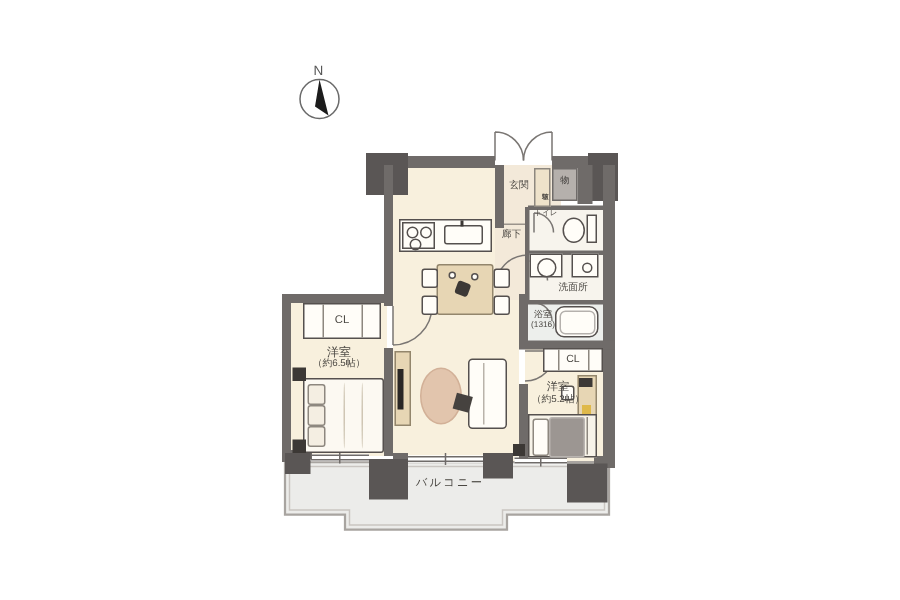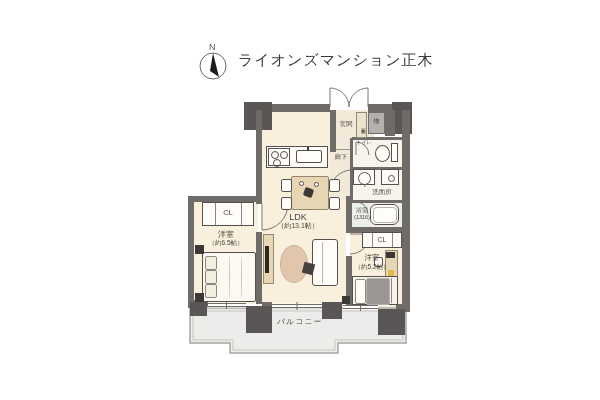--- a/index.html
+++ b/index.html
@@ -22,21 +22,20 @@
 </head>
 <body>
 
 <div id="stage">
 
   <svg class="a" style="left:196px;top:38px;" width="34" height="46" viewBox="0 0 34 46">
     <text x="13" y="12" font-size="9" fill="#555">N</text>
     <circle cx="17" cy="28" r="13" fill="#ffffff" stroke="#6a6a6a" stroke-width="1"></circle>
     <polygon points="17,15 23,39 14,33" fill="#1c1c1c"></polygon>
   </svg>
-  <div id="title">ライオンズマンション正木</div>
 
   <div class="room" style="left:262px;top:110px;width:68px;height:60px;"></div>
   <div class="room" style="left:262px;top:168px;width:84px;height:140px;"></div>
   <div class="a" style="left:336px;top:110px;width:38px;height:40px;background:#f3e9d9;"></div>
   <div class="a" style="left:330px;top:150px;width:22px;height:50px;background:#f3e9d9;"></div>
   <div class="wet" style="left:352px;top:138px;width:50px;height:30px;"></div>
   <div class="wet" style="left:352px;top:168px;width:50px;height:34px;"></div>
   <div class="a" style="left:352px;top:202px;width:50px;height:26px;background:#edefec;"></div>
   <div class="room" style="left:194px;top:198px;width:64px;height:106px;"></div>
   <div class="room" style="left:350px;top:230px;width:52px;height:78px;"></div>
@@ -177,24 +176,20 @@
   <div class="label" style="left:334px;top:120px;width:24px;font-size:6.5px;">玄関</div>
   <div class="label vtext" style="left:357px;top:113px;width:9px;height:24px;font-size:4.5px;letter-spacing:0;">下駄箱</div>
   <div class="label" style="left:368px;top:118px;width:17px;font-size:6px;color:#3b3836;">物</div>
   <div class="label" style="left:353px;top:140px;width:22px;font-size:5px;">トイレ</div>
   <div class="label" style="left:328px;top:153px;width:26px;font-size:6.5px;">廊下</div>
   <div class="label" style="left:362px;top:188px;width:40px;font-size:6.5px;">洗面所</div>
   <div class="label" style="left:350px;top:207px;width:24px;font-size:6px;">
     <span>浴室</span>
     <small style="font-size:5.5px;">(1316)</small>
   </div>
-  <div class="label" style="left:266px;top:212px;width:64px;font-size:9px;">
-    <span>LDK</span>
-    <small style="font-size:7px;">（約13.1帖）</small>
-  </div>
   <div class="label" style="left:202px;top:209px;width:52px;font-size:7.5px;">CL</div>
   <div class="label" style="left:196px;top:230px;width:60px;font-size:8px;">
     <span>洋室</span>
     <small style="font-size:6.5px;">（約6.5帖）</small>
   </div>
   <div class="label" style="left:362px;top:236px;width:40px;font-size:7px;">CL</div>
   <div class="label" style="left:344px;top:254px;width:56px;font-size:7.5px;">
     <span>洋室</span>
     <small style="font-size:6.5px;">（約5.2帖）</small>
   </div>

